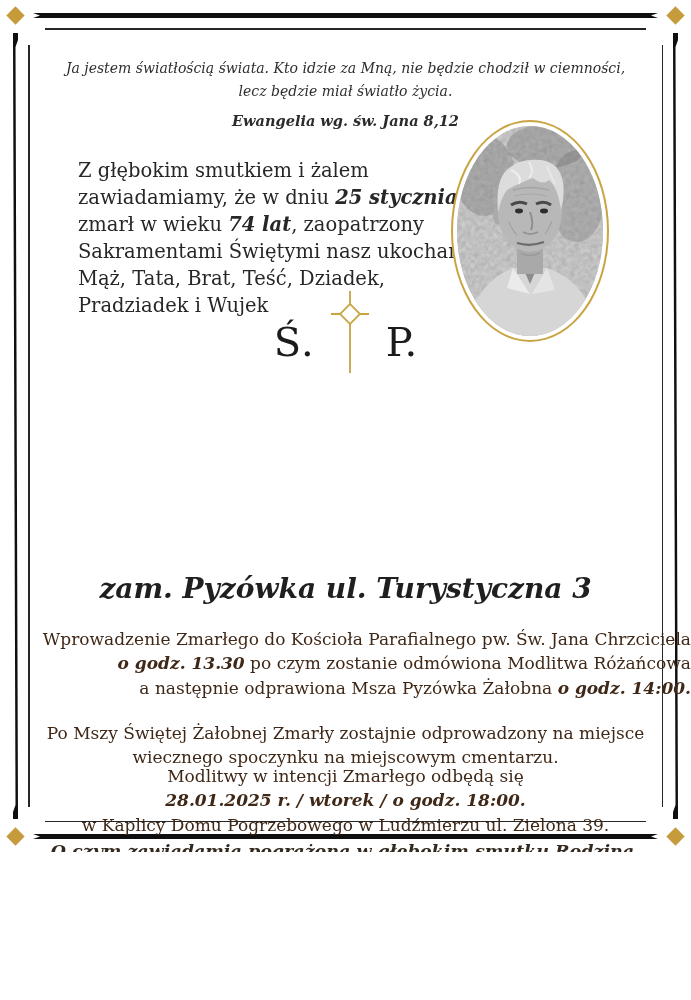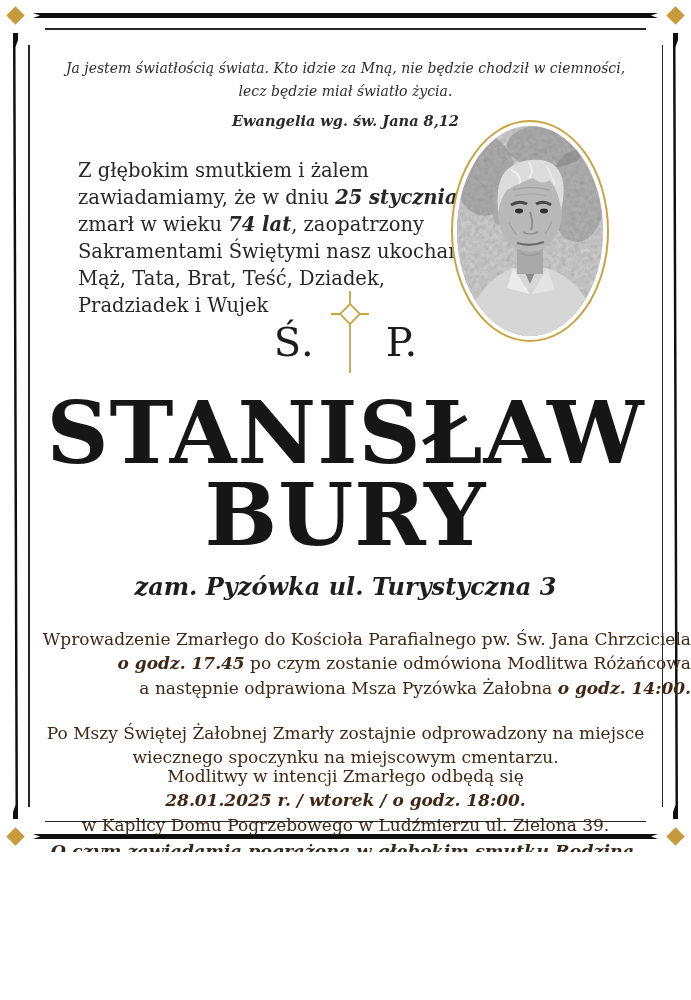--- a/index.html
+++ b/index.html
@@ -42,21 +42,21 @@
 
   
   .sp{position:absolute;top:290px;left:0;right:0;display:flex;justify-content:center;
     align-items:flex-end;gap:13px;height:84px;}
   .sp-letter{font-size:40px;line-height:1;color:#1b1b1b;margin-bottom:12px;}
 
   
   .name{position:absolute;top:392px;left:0;right:0;text-align:center;
     font-weight:700;font-size:86px;line-height:0.95;letter-spacing:1px;color:#161616;}
   .addr{position:absolute;top:572px;left:0;right:0;text-align:center;
-    font-weight:700;font-style:italic;font-size:24px;color:#1f1f1f;}
+    font-weight:700;font-style:italic;font-size:28px;color:#1f1f1f;}
 
   
   .para{position:absolute;left:0;right:0;text-align:center;color:#3f2817;
     font-size:17px;line-height:24.3px;}
   .p-ceremony{top:627px;text-align:right;}
   .p-after{top:721px;}
   .p-prayers{top:764px;}
   .family{position:absolute;top:841px;left:0;right:0;text-align:center;
     font-weight:700;font-style:italic;font-size:17.5px;color:#32281e;}
 
@@ -153,29 +153,25 @@
   <div class="sp">
     <span class="sp-letter">Ś.</span>
     <svg width="46" height="84" viewBox="0 0 46 84">
       <line x1="23" y1="1" x2="23" y2="83" stroke="#c9a443" stroke-width="1.8"></line>
       <line x1="4" y1="24" x2="42" y2="24" stroke="#c9a443" stroke-width="1.8"></line>
       <rect x="16" y="17" width="14" height="14" transform="rotate(45 23 24)" fill="#ffffff" stroke="#c9a443" stroke-width="1.8"></rect>
     </svg>
     <span class="sp-letter">P.</span>
   </div>
 
-  <div class="name">
-    <div>STANISŁAW</div>
-    <div>BURY</div>
-  </div>
   <div class="addr">zam. Pyzówka ul. Turystyczna 3</div>
 
   <div class="para p-ceremony">
       <div class="rln"><span>Wprowadzenie Zmarłego do Kościoła Parafialnego pw. Św. Jana Chrzciciela</span></div>
-      <div class="rln"><span class="em">o godz. 17.45</span><span> po czym zostanie odmówiona Modlitwa Różańcowa</span></div>
+      <div class="rln"><span class="em">o godz. 13.30</span><span> po czym zostanie odmówiona Modlitwa Różańcowa</span></div>
       <div class="rln"><span>a następnie odprawiona Msza Pyzówka Żałobna </span><span class="em">o godz. 14:00.</span></div>
     </div>
   <div class="para p-after">
       <div class="rln"><span>Po Mszy Świętej Żałobnej Zmarły zostajnie odprowadzony na miejsce</span></div>
       <div class="rln"><span>wiecznego spoczynku na miejscowym cmentarzu.</span></div>
     </div>
   <div class="para p-prayers">
       <div class="rln"><span>Modlitwy w intencji Zmarłego odbędą się</span></div>
       <div class="rln"><span class="em">28.01.2025 r. / wtorek / o godz. 18:00.</span></div>
       <div class="rln"><span>w Kaplicy Domu Pogrzebowego w Ludźmierzu ul. Zielona 39.</span></div>

